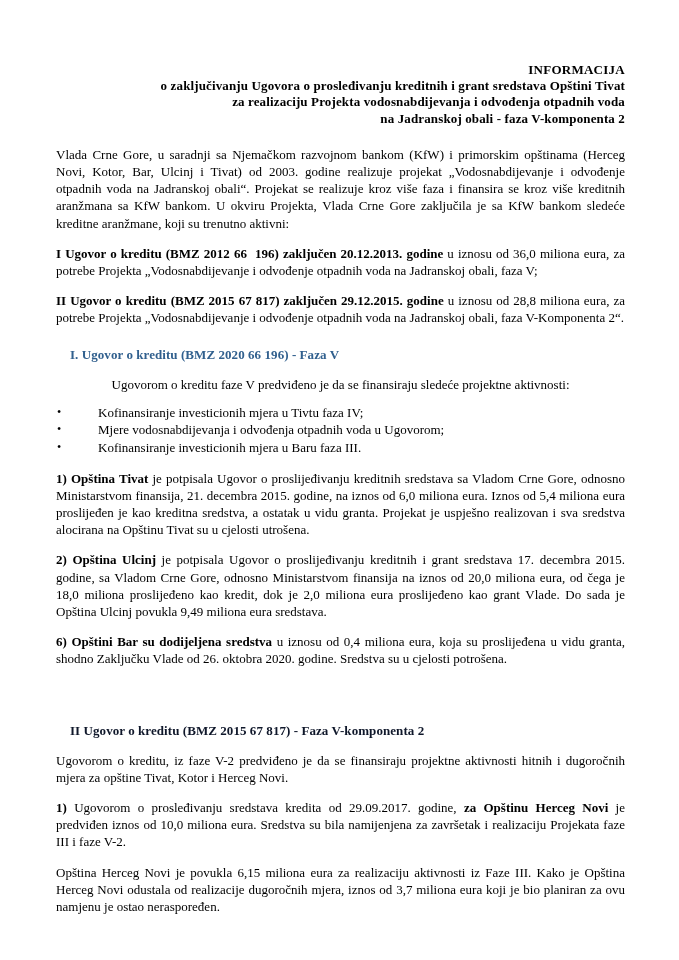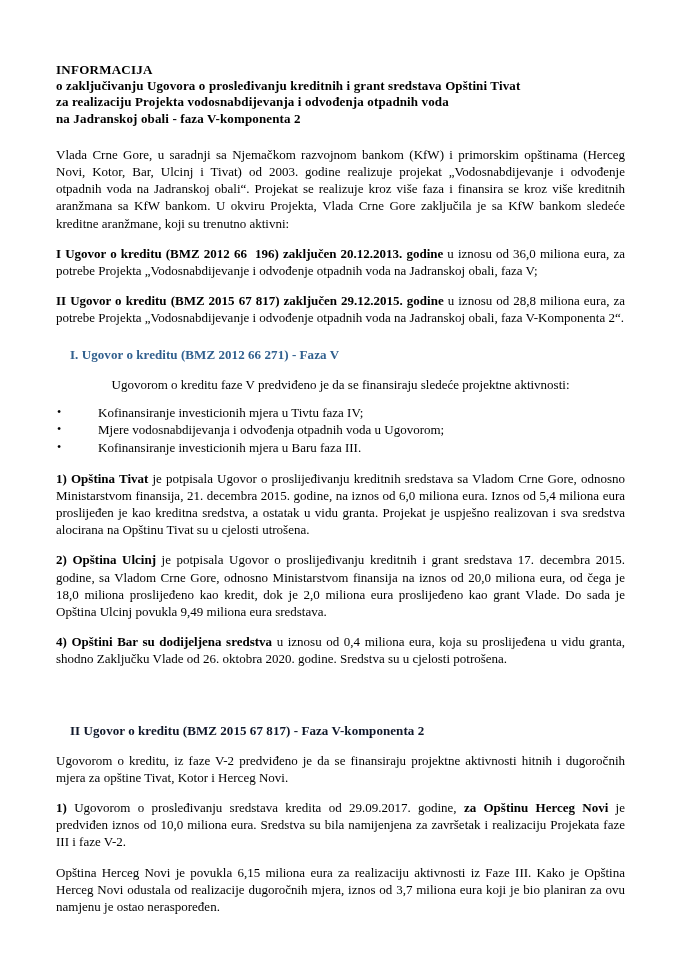--- a/index.html
+++ b/index.html
@@ -22,21 +22,21 @@
   }
   #content {
     position: absolute;
     left: 56px;
     top: 62px;
     width: 569px;
   }
 
   
   .doc-title {
-    text-align: left;
+    text-align: right;
     font-weight: bold;
     font-size: 13.0px;
     line-height: 16.2px;
     letter-spacing: 0.01em;
   }
   .doc-title .tline { display: block; white-space: pre; }
   .doc-title .tline-1 { letter-spacing: 0.02em; }
 
   
   p.body {
@@ -109,21 +109,21 @@
     <div class="gap-md"></div>
 
     <p class="body"><b class="nowrap">I Ugovor o kreditu (BMZ 2012 66  196) zaključen 20.12.2013. godine</b><span> u iznosu od 36,0 miliona eura, za potrebe Projekta „Vodosnabdijevanje i odvođenje otpadnih voda na Jadranskoj obali, faza V;</span></p>
 
     <div class="gap-md"></div>
 
     <p class="body"><b>II Ugovor o kreditu (BMZ 2015 67 817) zaključen 29.12.2015. godine</b><span> u iznosu od 28,8 miliona eura, za potrebe Projekta „Vodosnabdijevanje i odvođenje otpadnih voda na Jadranskoj obali, faza V-Komponenta 2“.</span></p>
 
     <div class="gap-lg"></div>
 
-    <h2 class="section-head" style="color: rgb(49, 96, 142);">I. Ugovor o kreditu (BMZ 2012 66 271) - Faza V</h2>
+    <h2 class="section-head" style="color: rgb(49, 96, 142);">I. Ugovor o kreditu (BMZ 2020 66 196) - Faza V</h2>
 
     <div class="gap-md"></div>
 
     <p class="body" style="text-align:center">Ugovorom o kreditu faze V predviđeno je da se finansiraju sledeće projektne aktivnosti:</p>
 
     <div class="gap-sm"></div>
 
     <ul class="bullets">
       <li><span class="bullet-dot">•</span><span>Kofinansiranje investicionih mjera u Tivtu faza IV;</span></li>
       <li><span class="bullet-dot">•</span><span>Mjere vodosnabdijevanja i odvođenja otpadnih voda u Ugovorom;</span></li>
@@ -133,21 +133,21 @@
     <div class="gap-md"></div>
 
     <p class="body"><b>1) Opština Tivat</b><span> je potpisala Ugovor o proslijeđivanju kreditnih sredstava sa Vladom Crne Gore, odnosno Ministarstvom finansija, 21. decembra 2015. godine, na iznos od 6,0 miliona eura. Iznos od 5,4 miliona eura proslijeđen je kao kreditna sredstva, a ostatak u vidu granta. Projekat je uspješno realizovan i sva sredstva alocirana na Opštinu Tivat su u cjelosti utrošena.</span></p>
 
     <div class="gap-md"></div>
 
     <p class="body"><b>2) Opština Ulcinj</b><span> je potpisala Ugovor o proslijeđivanju kreditnih i grant sredstava 17. decembra 2015. godine, sa Vladom Crne Gore, odnosno Ministarstvom finansija na iznos od 20,0 miliona eura, od čega je 18,0 miliona proslijeđeno kao kredit, dok je 2,0 miliona eura proslijeđeno kao grant Vlade. Do sada je Opština Ulcinj povukla 9,49 miliona eura sredstava.</span></p>
 
     <div class="gap-md"></div>
 
-    <p class="body"><b>4) Opštini Bar su dodijeljena sredstva</b><span> u iznosu od 0,4 miliona eura, koja su proslijeđena u vidu granta, shodno Zaključku Vlade od 26. oktobra 2020. godine. Sredstva su u cjelosti potrošena.</span></p>
+    <p class="body"><b>6) Opštini Bar su dodijeljena sredstva</b><span> u iznosu od 0,4 miliona eura, koja su proslijeđena u vidu granta, shodno Zaključku Vlade od 26. oktobra 2020. godine. Sredstva su u cjelosti potrošena.</span></p>
 
     <div class="gap-md"></div>
 
 
     <div class="gap-md"></div>
 
     <h2 class="section-head" style="color: #0f172a; margin-top: 28px;">II Ugovor o kreditu (BMZ 2015 67 817) - Faza V-komponenta 2</h2>
 
     <div class="gap-md"></div>
 

